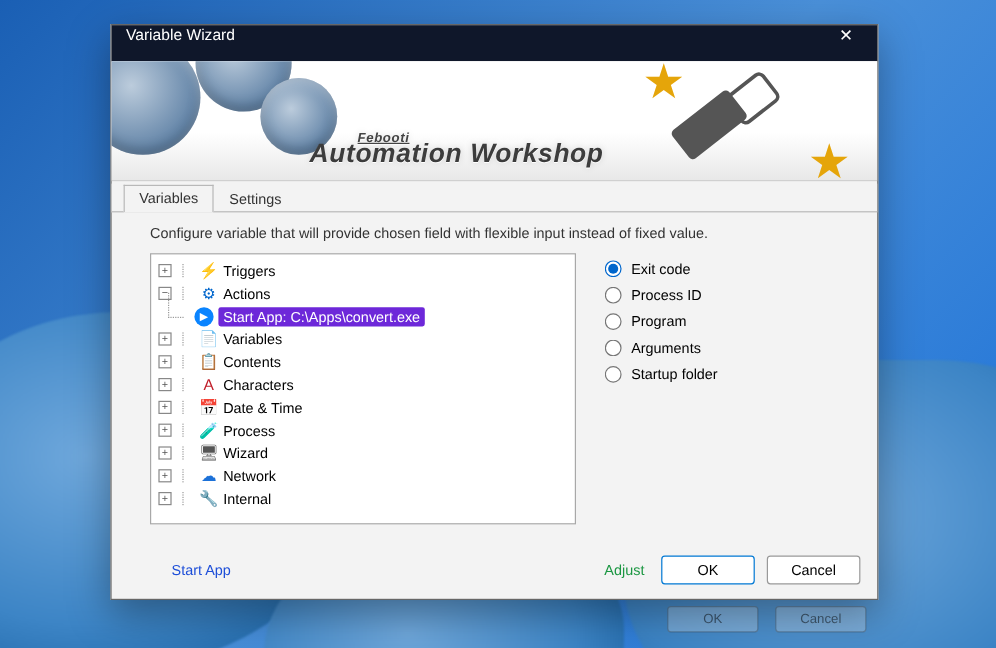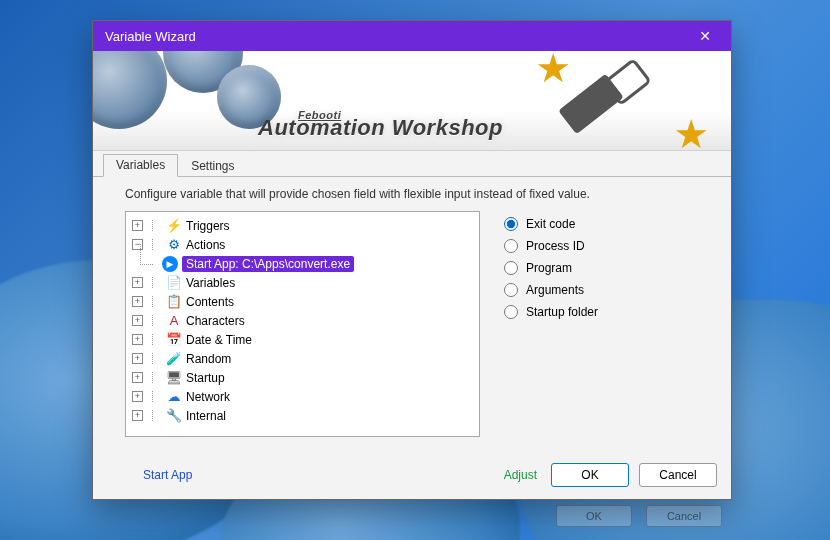--- a/index.html
+++ b/index.html
@@ -26,24 +26,24 @@
     width: 640px;
     height: 480px;
     background: #f3f3f3;
     border: 1px solid #666;
     box-shadow: 0 12px 32px rgba(0,0,0,0.35);
     display:flex;
     flex-direction:column;
   }
   .titlebar {
     height: 30px;
-    background: #6d28d9;
+    background: #0f172a;
     color: #fff;
     display:flex;
-    align-items:center;
+    align-items:flex-start;
     padding: 0 10px 0 12px;
   }
   .titlebar .title { flex:1; font-size:13px; }
   .titlebar .close-x {
     width:32px; text-align:center; font-size:14px; cursor:pointer;
   }
   
   .banner {
     height: 100px;
     position: relative;
@@ -303,27 +303,27 @@
           <div class="tree-node">
             <span class="twisty">+</span>
             <span class="dots"></span>
             <span class="ticon" style="color: rgb(192, 28, 40);">📅</span>
             <span class="node-label">Date &amp; Time</span>
           </div>
           <div class="tree-node">
             <span class="twisty">+</span>
             <span class="dots"></span>
             <span class="ticon" style="color: rgb(28, 113, 216);">🧪</span>
-            <span class="node-label">Random</span>
+            <span class="node-label">Process</span>
           </div>
           <div class="tree-node">
             <span class="twisty">+</span>
             <span class="dots"></span>
             <span class="ticon" style="color: rgb(85, 85, 85);">🖥</span>
-            <span class="node-label">Startup</span>
+            <span class="node-label">Wizard</span>
           </div>
           <div class="tree-node">
             <span class="twisty">+</span>
             <span class="dots"></span>
             <span class="ticon" style="color: rgb(28, 113, 216);">☁</span>
             <span class="node-label">Network</span>
           </div>
           <div class="tree-node">
             <span class="twisty">+</span>
             <span class="dots"></span>

